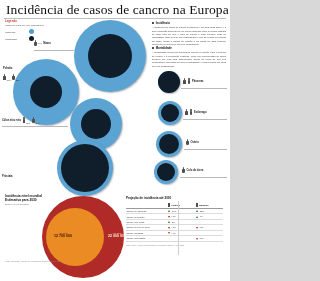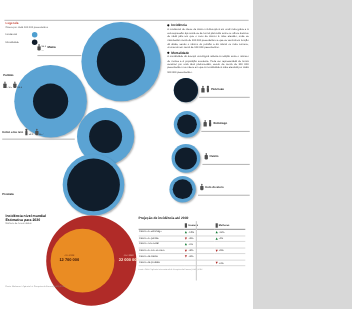--- a/index.html
+++ b/index.html
@@ -76,20 +76,21 @@
   .arw.dn{border-left:1.6px solid transparent;border-right:1.6px solid transparent;border-top:2.6px solid #b02b28;}
   .hdicon{display:inline-block;width:2px;height:4px;background:#4f4f4f;margin-right:1px;vertical-align:middle;}
   .t-src{font-size:1.8px;color:#8a8a8a;margin-top:2px;line-height:1.3;}
   .vline{position:absolute;left:178px;top:201px;width:.5px;height:54px;background:#cfcfcf;}
 </style>
 </head>
 <body>
 
 <div id="page">
 
+  <div class="title">Incidência de casos de cancro na Europa</div>
   <div class="titlerule"></div>
 
   <div class="legend">
     <div class="lg-h">Legenda</div>
     <div class="lg-sub">Casos por cada 100 000 pessoas/ano</div>
     <div class="lg-row">
       <span class="lg-txt">Incidência</span>
       <span class="dot-b"></span>
     </div>
     <div class="lg-row">

